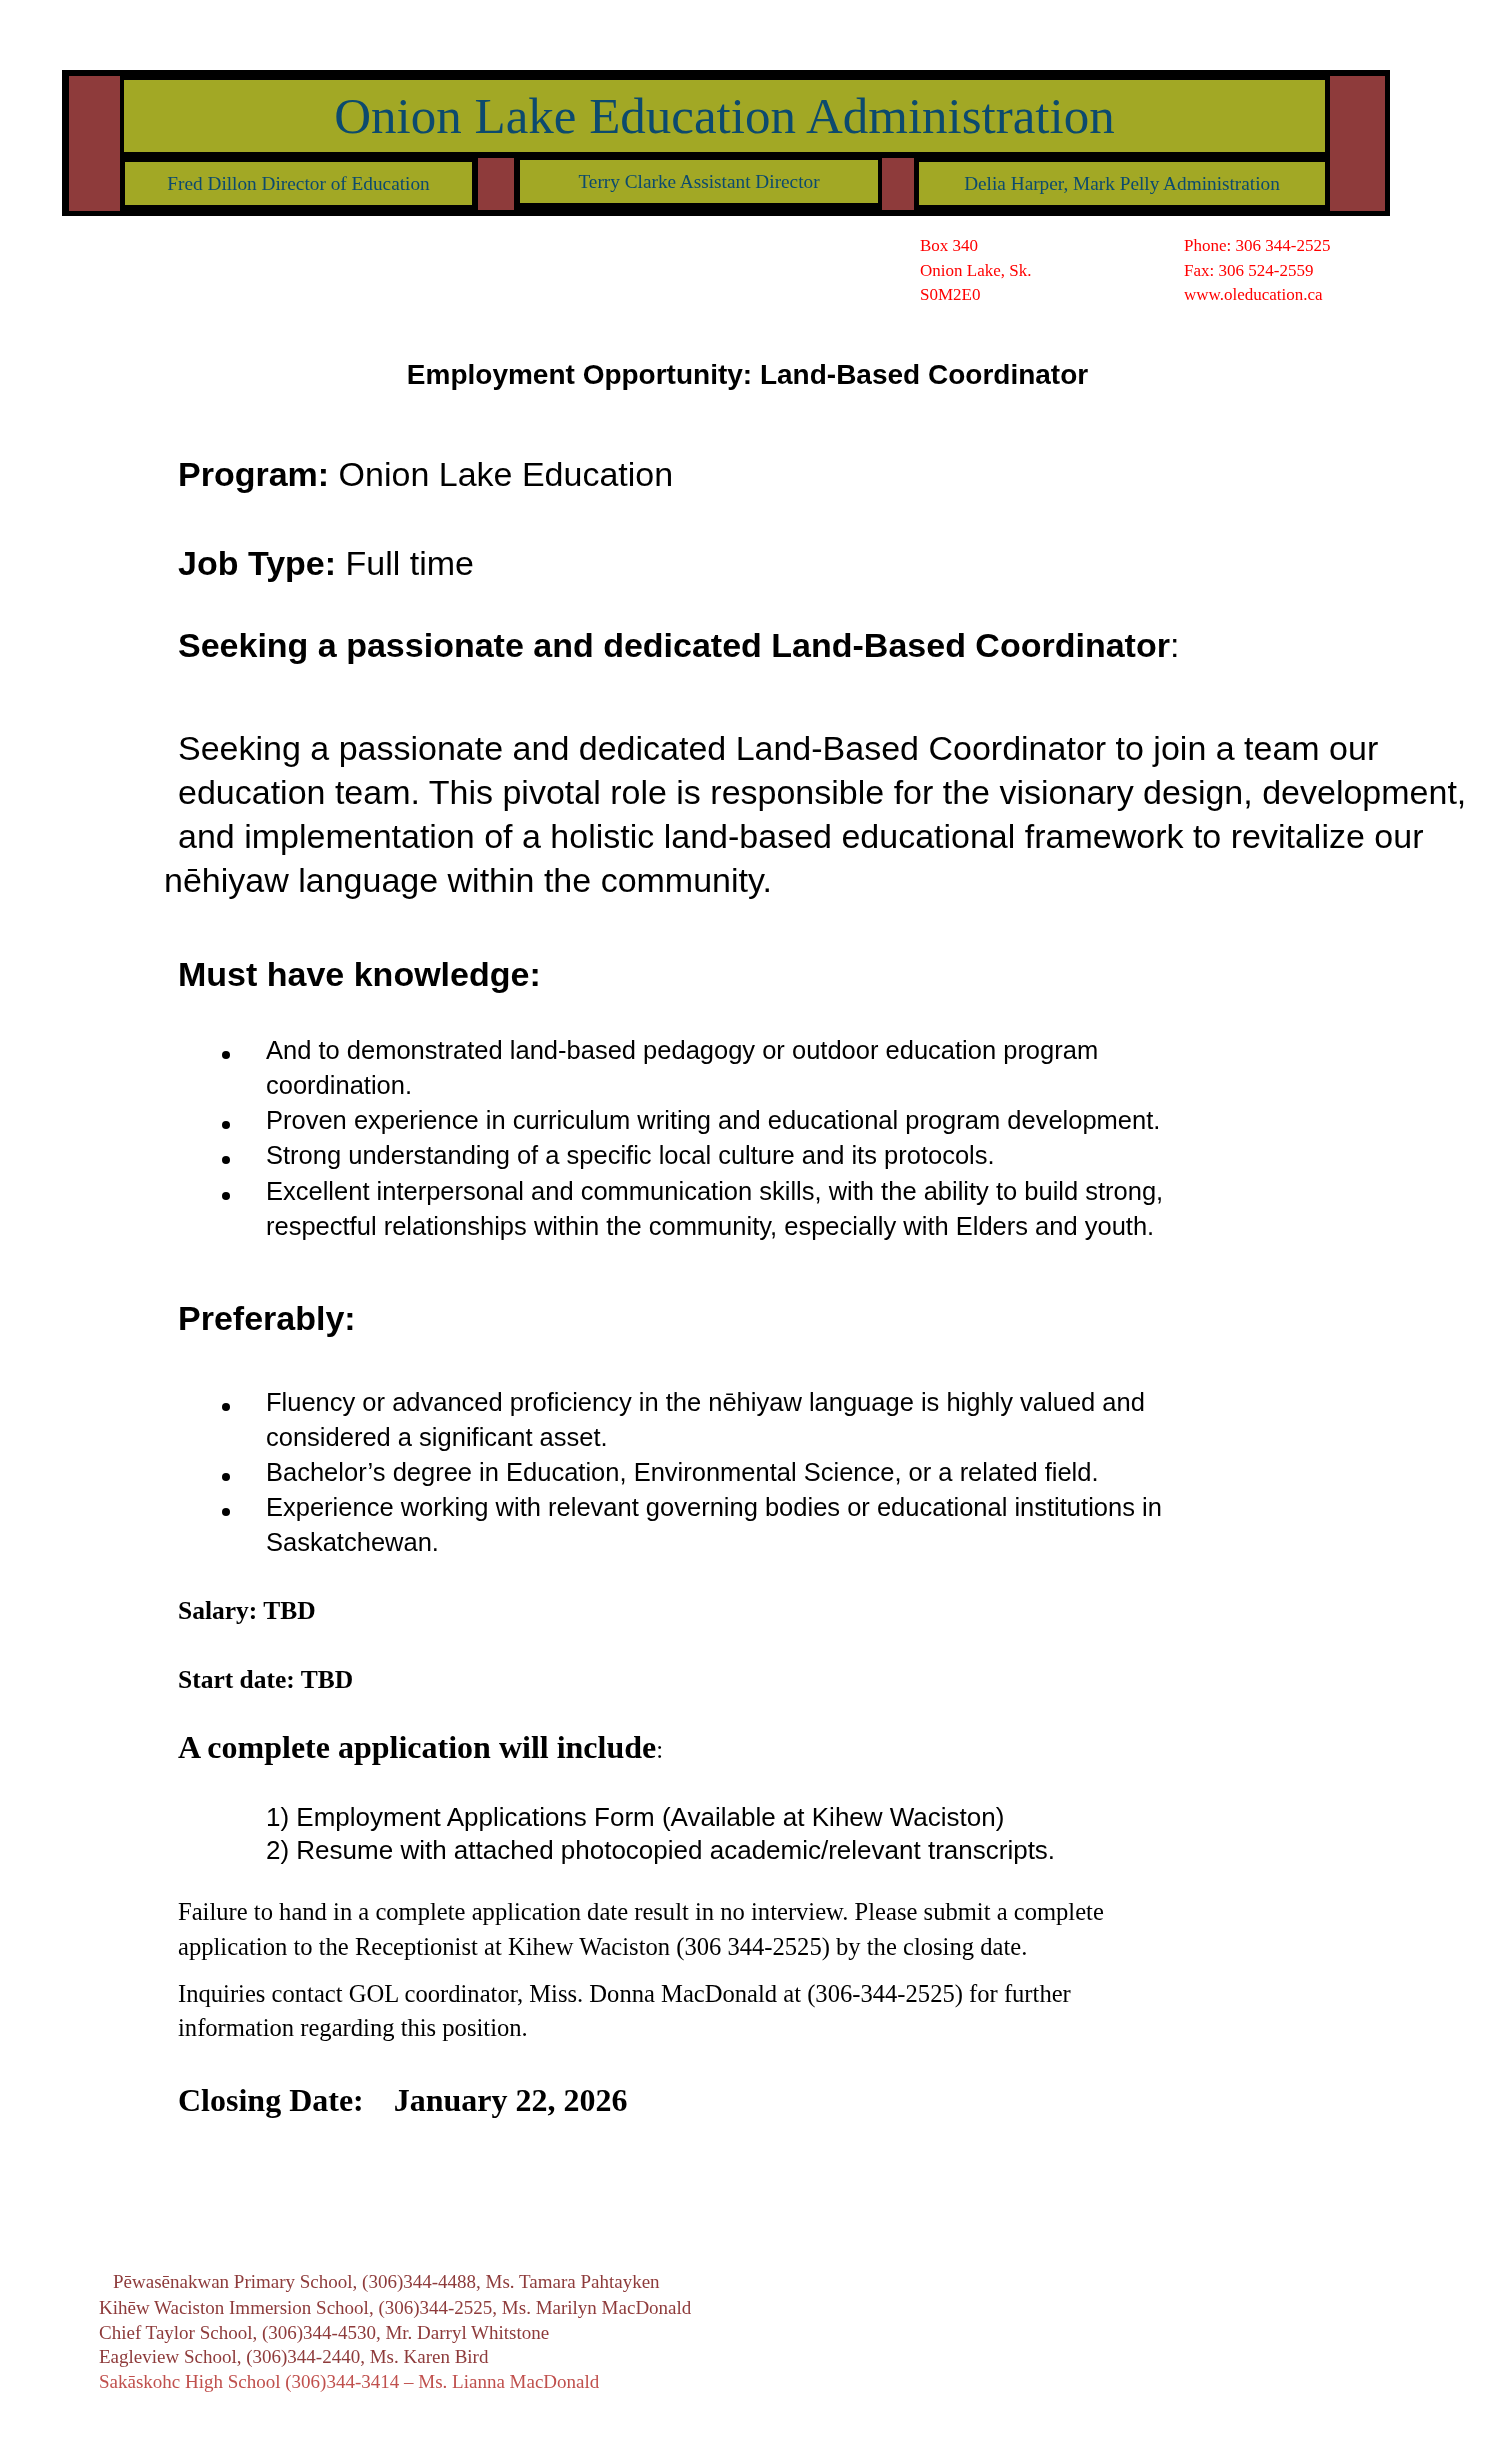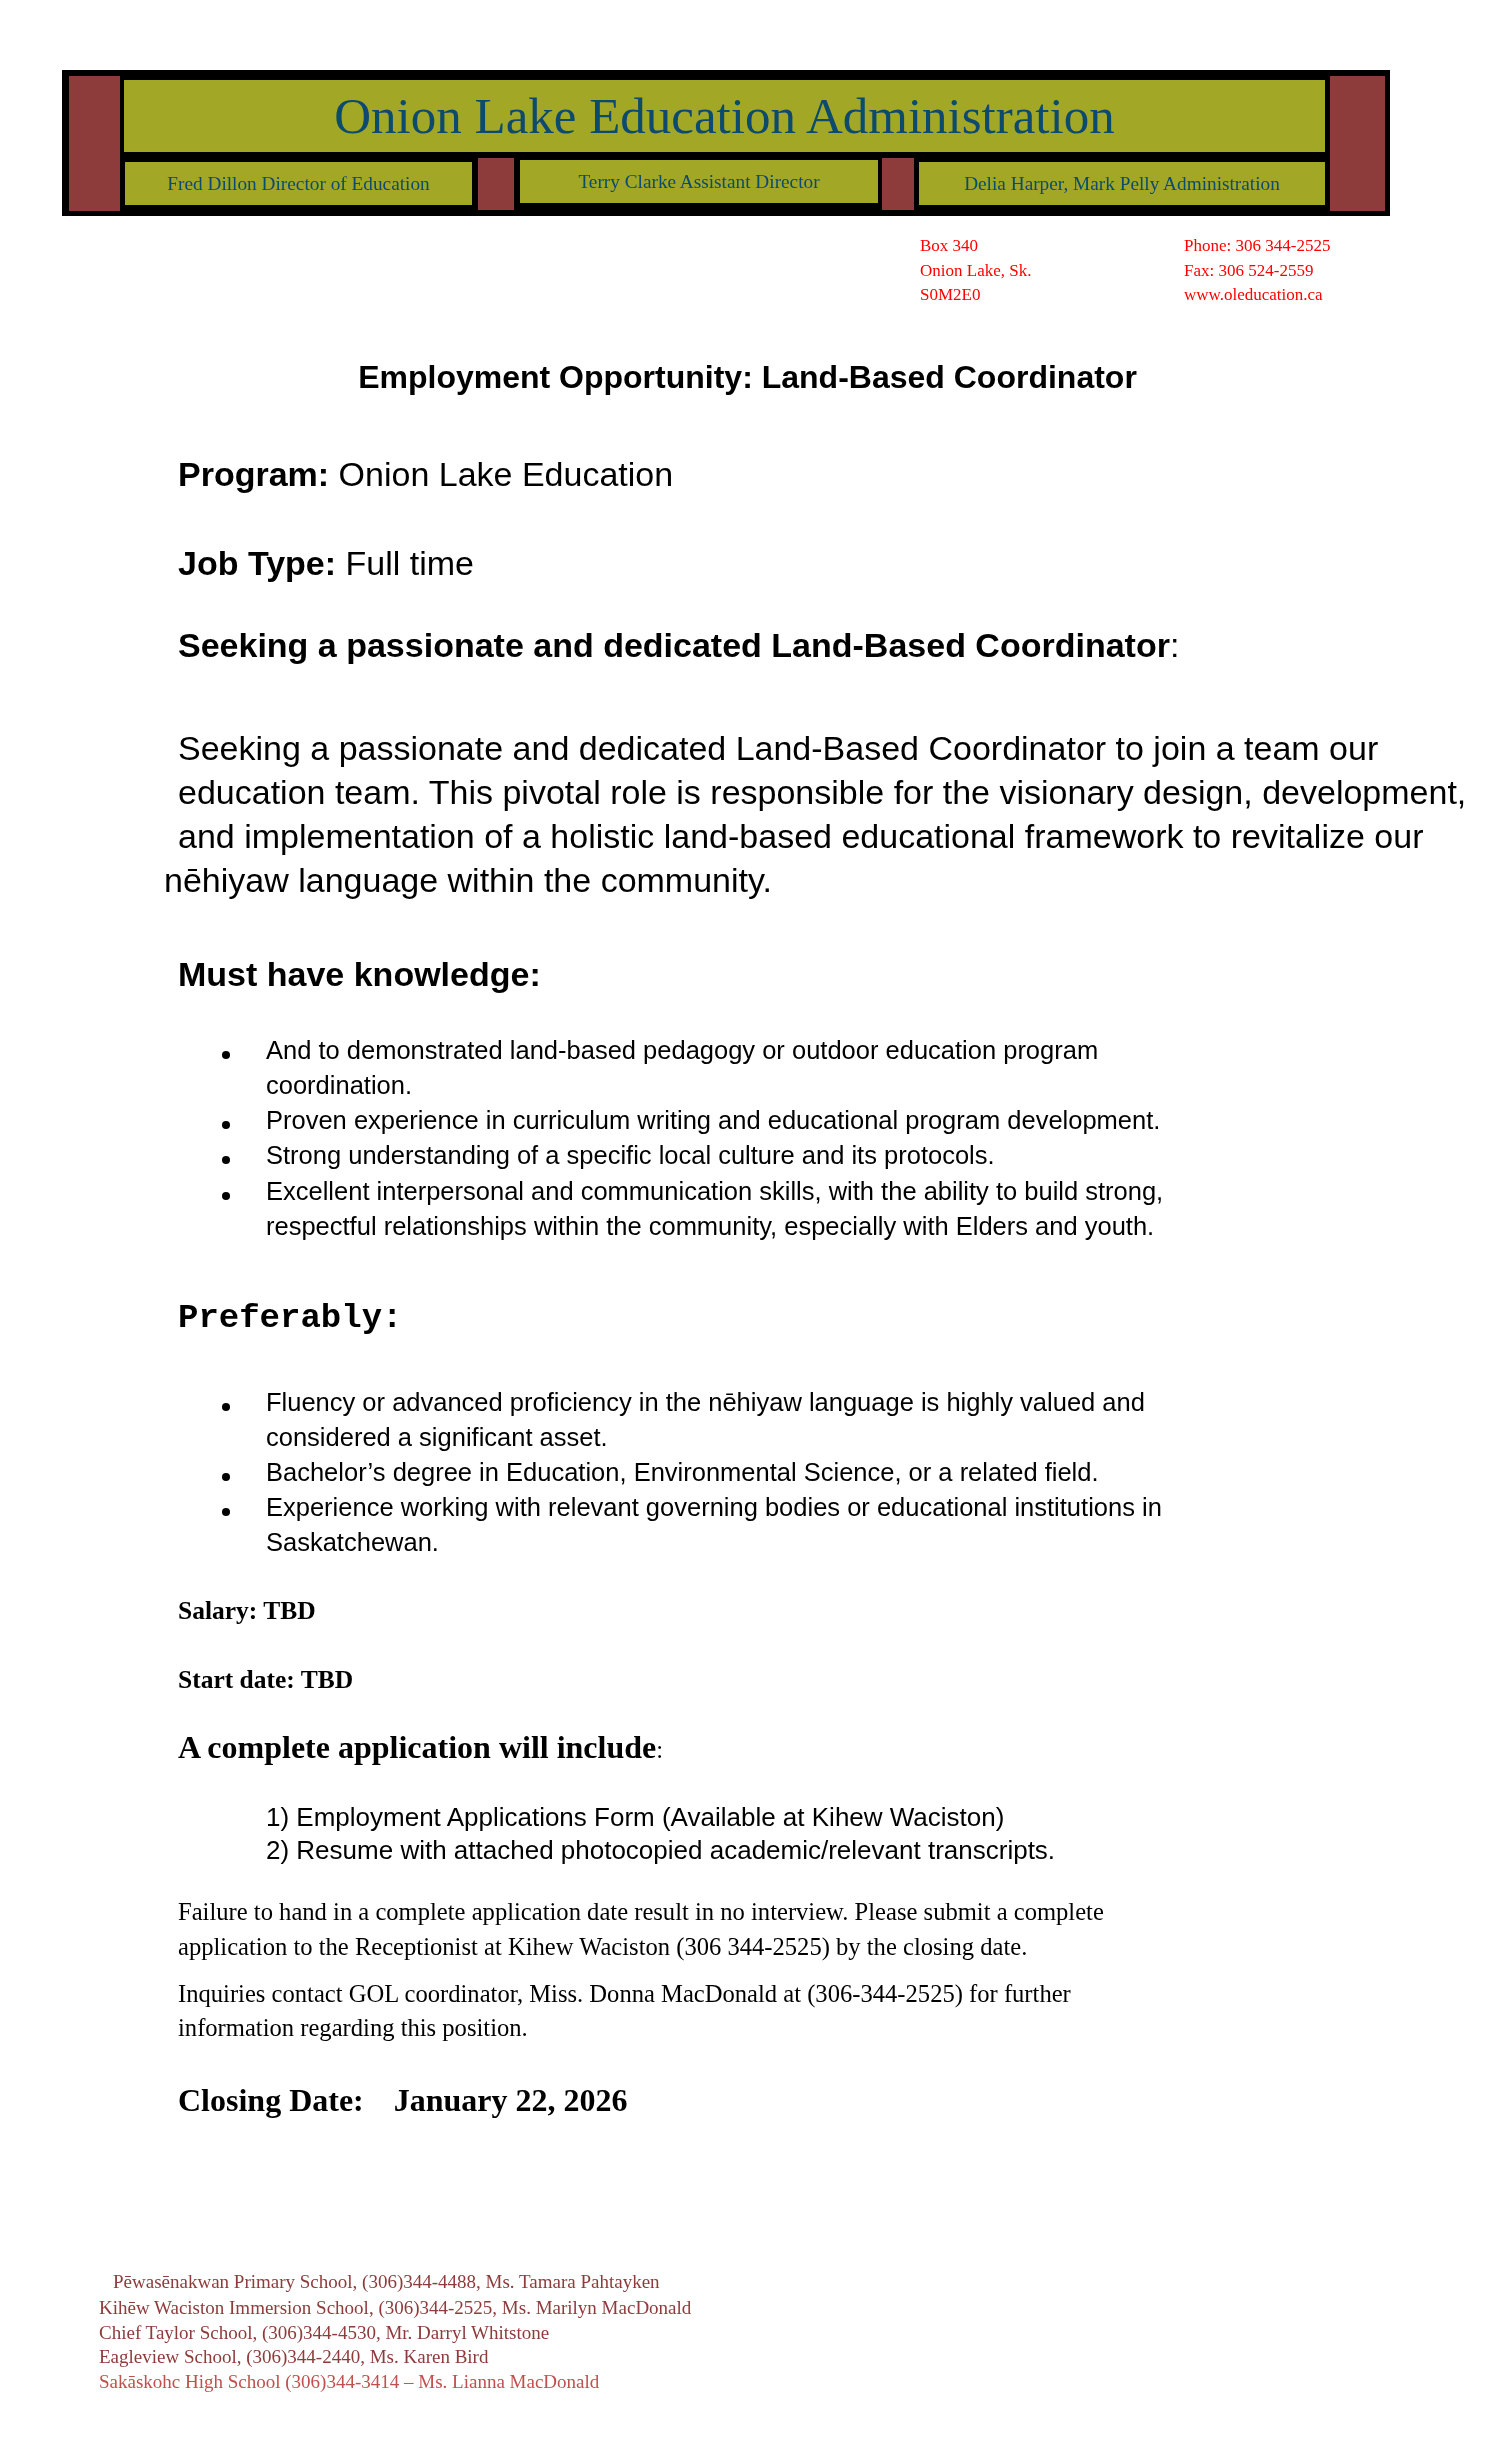--- a/index.html
+++ b/index.html
@@ -12,21 +12,21 @@
   .olive { position: absolute; background: #a2a825; display: flex; align-items: center; justify-content: center;
            font-family: "Liberation Serif", serif; color: #0c4a6e; }
   .lh-title { font-size: 51px; letter-spacing: 0px; }
   .lh-sub { font-size: 19.3px; }
 
   .red-addr { font-family: "Liberation Serif", serif; font-size: 17px; color: #ff0000; line-height: 24.6px; }
 
   .sans { font-family: "Liberation Sans", "DejaVu Sans", sans-serif; }
   .serif { font-family: "Liberation Serif", serif; }
 
-  .doc-title { font-size: 32px; font-weight: bold; left: 0; width: 1495px; text-align: center; }
+  .doc-title { font-size: 28px; font-weight: bold; left: 0; width: 1495px; text-align: center; }
   .lbl { font-weight: bold; }
   .body-sans { font-size: 34px; }
 
   .bullet-dot { position: absolute; width: 8px; height: 8px; border-radius: 50%; background: #000; }
   .list-line { font-size: 25.5px; }
 
   .serif-bold { font-family: "Liberation Serif", serif; font-weight: bold; }
   .serif-body { font-family: "Liberation Serif", serif; font-size: 24.6px; }
   .footer-line { font-family: "Liberation Serif", serif; font-size: 19px; color: #8e3b3b; }
   .footer-line.light { color: #c0504d; }
@@ -99,21 +99,21 @@
     <span class="bullet-dot" style="left:222px;top:1156px;"></span>
     <div class="abs sans list-line" style="left:266px;top:1141px;">Strong understanding of a specific local culture and its protocols.</div>
   </div>
   <div>
     <span class="bullet-dot" style="left:222px;top:1192px;"></span>
     <div class="abs sans list-line" style="left:266px;top:1177px;">Excellent interpersonal and communication skills, with the ability to build strong,</div>
     <div class="abs sans list-line" style="left:266px;top:1212px;">respectful relationships within the community, especially with Elders and youth.</div>
   </div>
 </div>
 
-<div class="abs sans body-sans lbl" style="left:178px;top:1299px;font-family:Liberation Mono, monospace;">Preferably:</div>
+<div class="abs sans body-sans lbl" style="left:178px;top:1299px;">Preferably:</div>
 
 <div>
   <div>
     <span class="bullet-dot" style="left:222px;top:1403px;"></span>
     <div class="abs sans list-line" style="left:266px;top:1388px;">Fluency or advanced proficiency in the nēhiyaw language is highly valued and</div>
     <div class="abs sans list-line" style="left:266px;top:1423px;">considered a significant asset.</div>
   </div>
   <div>
     <span class="bullet-dot" style="left:222px;top:1473px;"></span>
     <div class="abs sans list-line" style="left:266px;top:1458px;">Bachelor’s degree in Education, Environmental Science, or a related field.</div>

